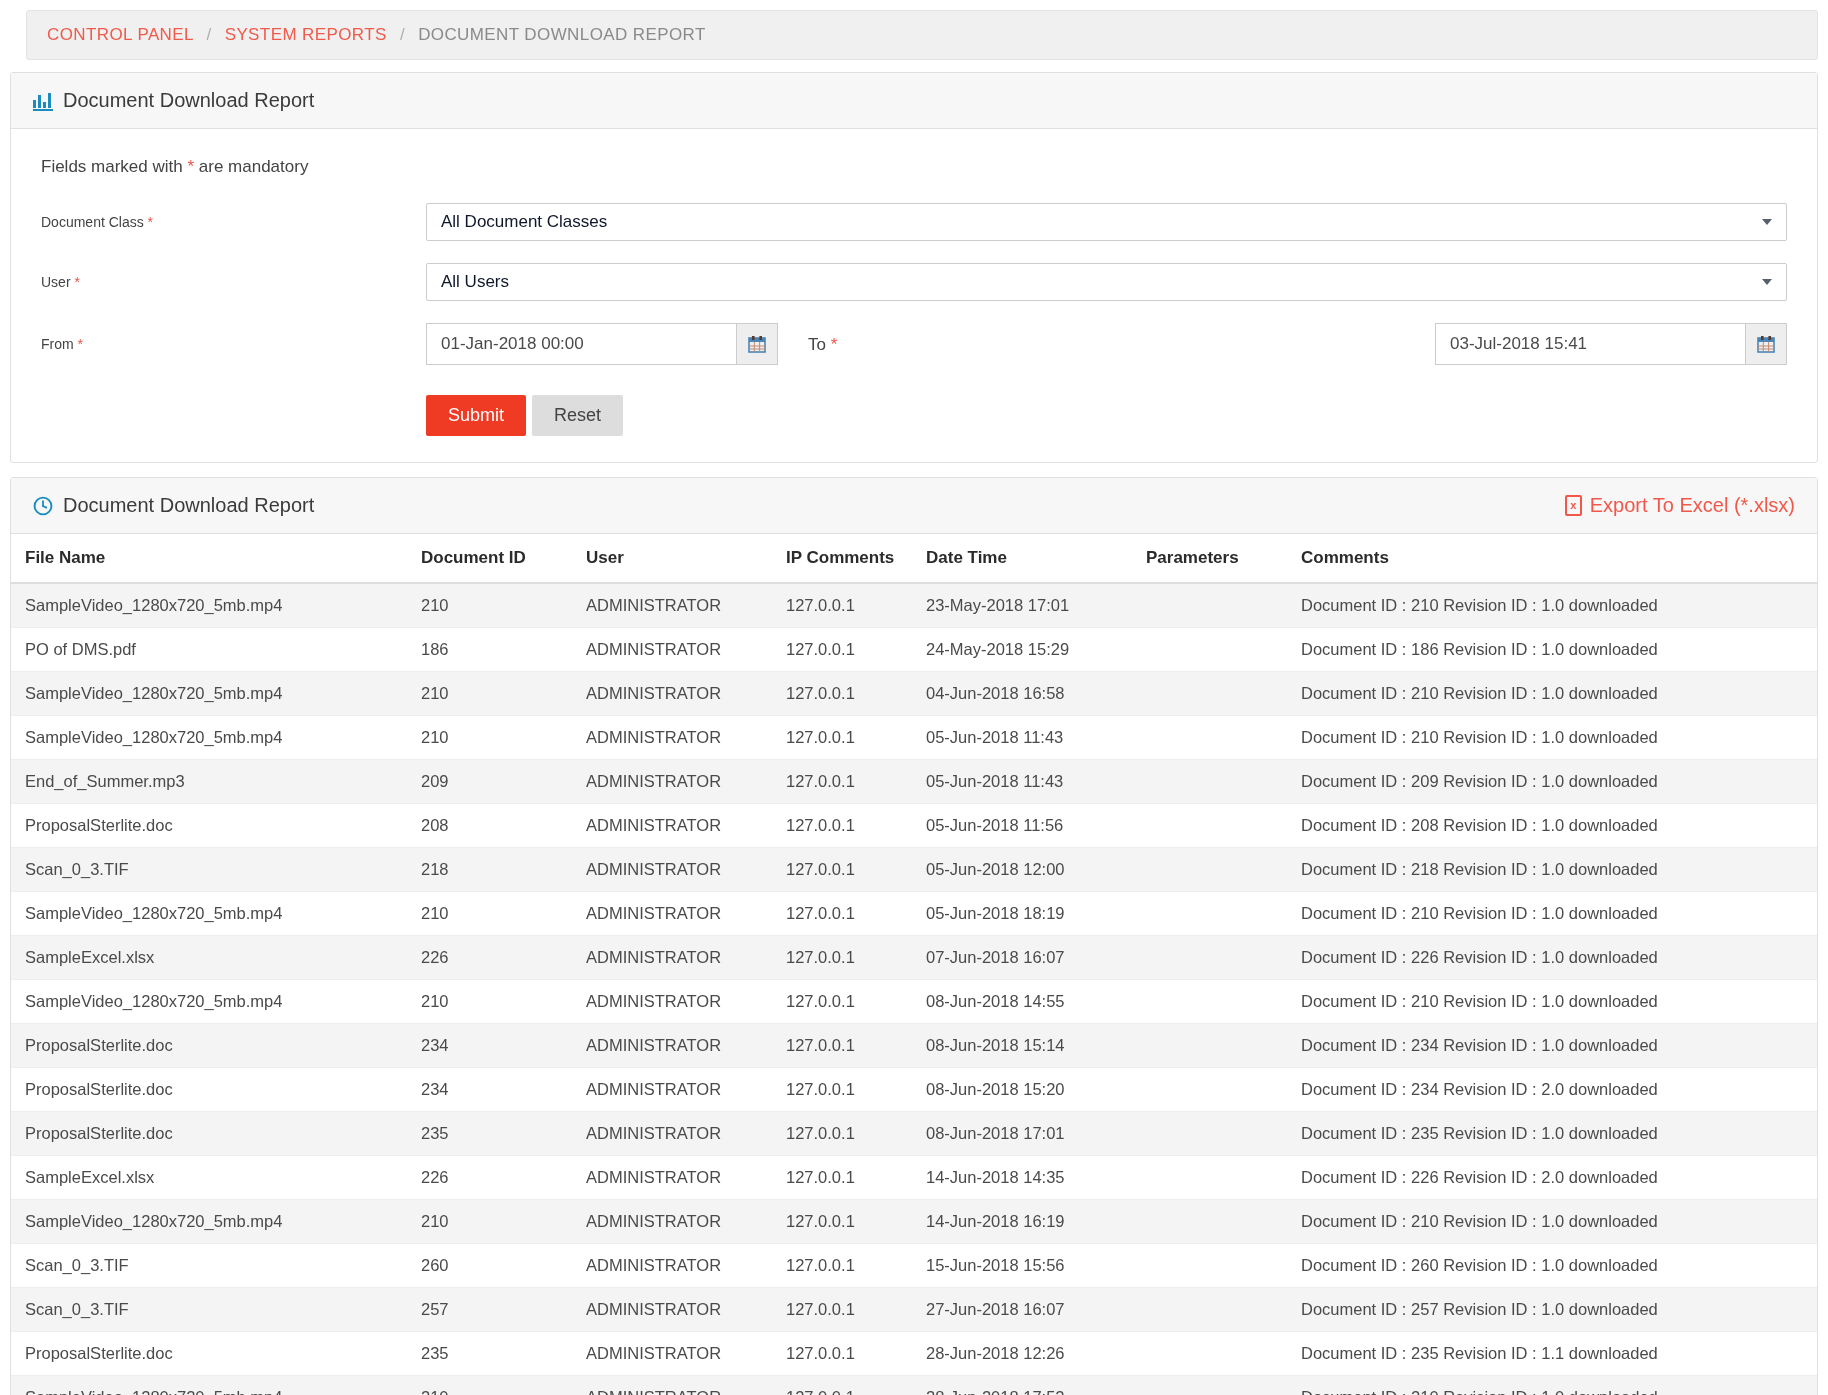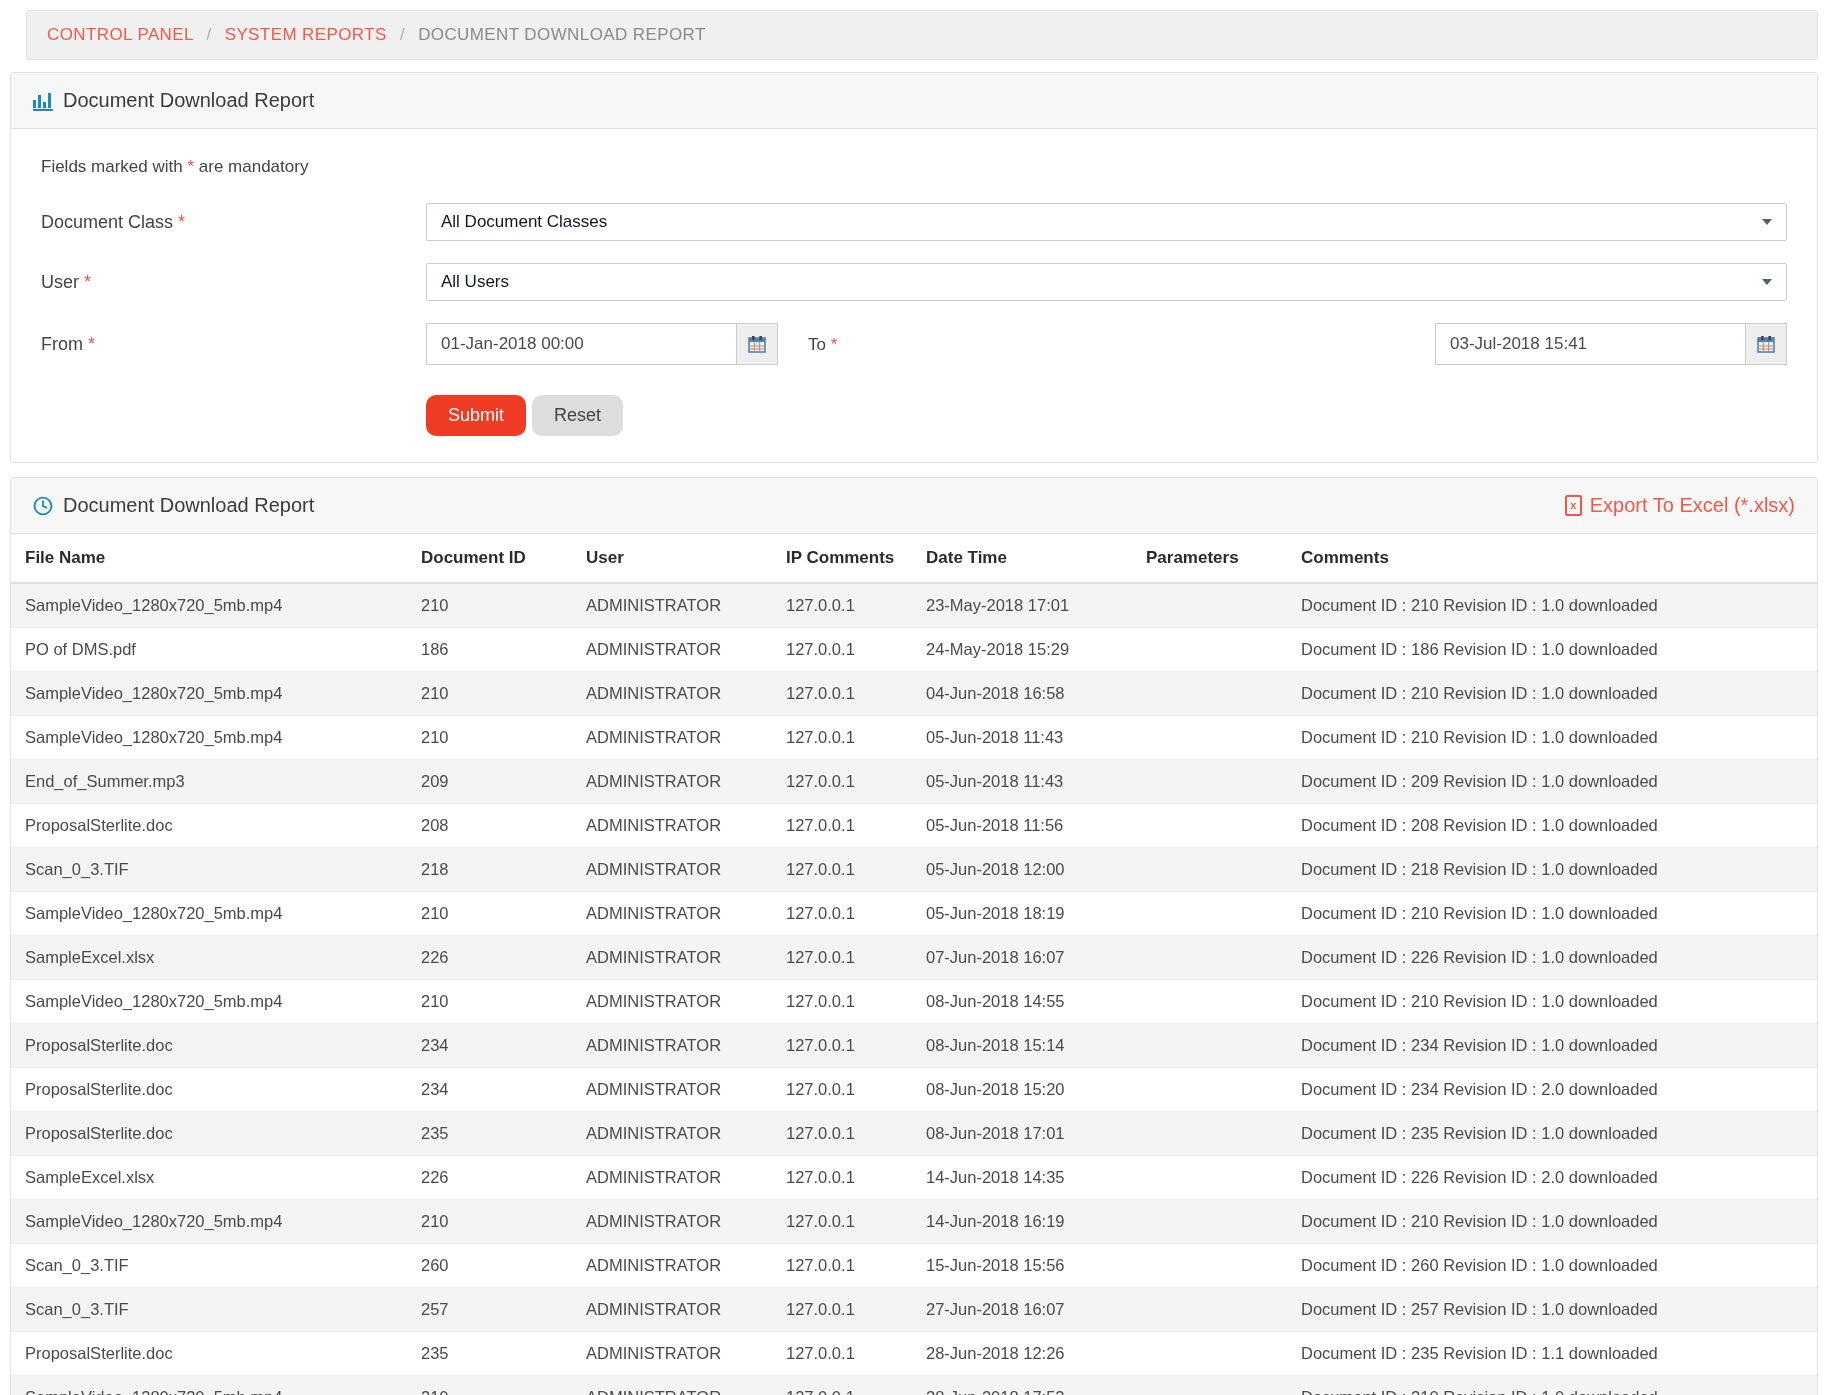--- a/index.html
+++ b/index.html
@@ -66,21 +66,21 @@
   .mandatory-note { font-size: 17px; color: #444; margin: 6px 0 26px 0; }
   .req { color: #e8554a; }
 
   .form-row {
     display: flex;
     align-items: center;
     margin-bottom: 22px;
   }
   .form-label {
     width: 385px;
-    font-size: 18px;
+    font-size: 14px;
     color: #444;
     flex: 0 0 385px;
   }
   .select-box {
     flex: 1;
     height: 38px;
     border: 1px solid #cccccc;
     background: #fff;
     border-radius: 2px;
     display: flex;
@@ -123,21 +123,21 @@
     color: #444;
     white-space: nowrap;
   }
   .date-group.right { margin-left: auto; }
 
   .btn-row { display: flex; padding-left: 385px; margin-top: 30px; }
   .btn {
     font-size: 18px;
     padding: 10px 22px;
     border: none;
-    border-radius: 10px;
+    border-radius: 2px;
     cursor: pointer;
     font-family: "Liberation Sans", sans-serif;
   }
   .btn-submit { background: #ef3b24; color: #fff; }
   .btn-reset { background: #dddddd; color: #444; margin-left: 6px; }
 
   
   .export-link {
     color: #f2584a;
     font-size: 20px;

